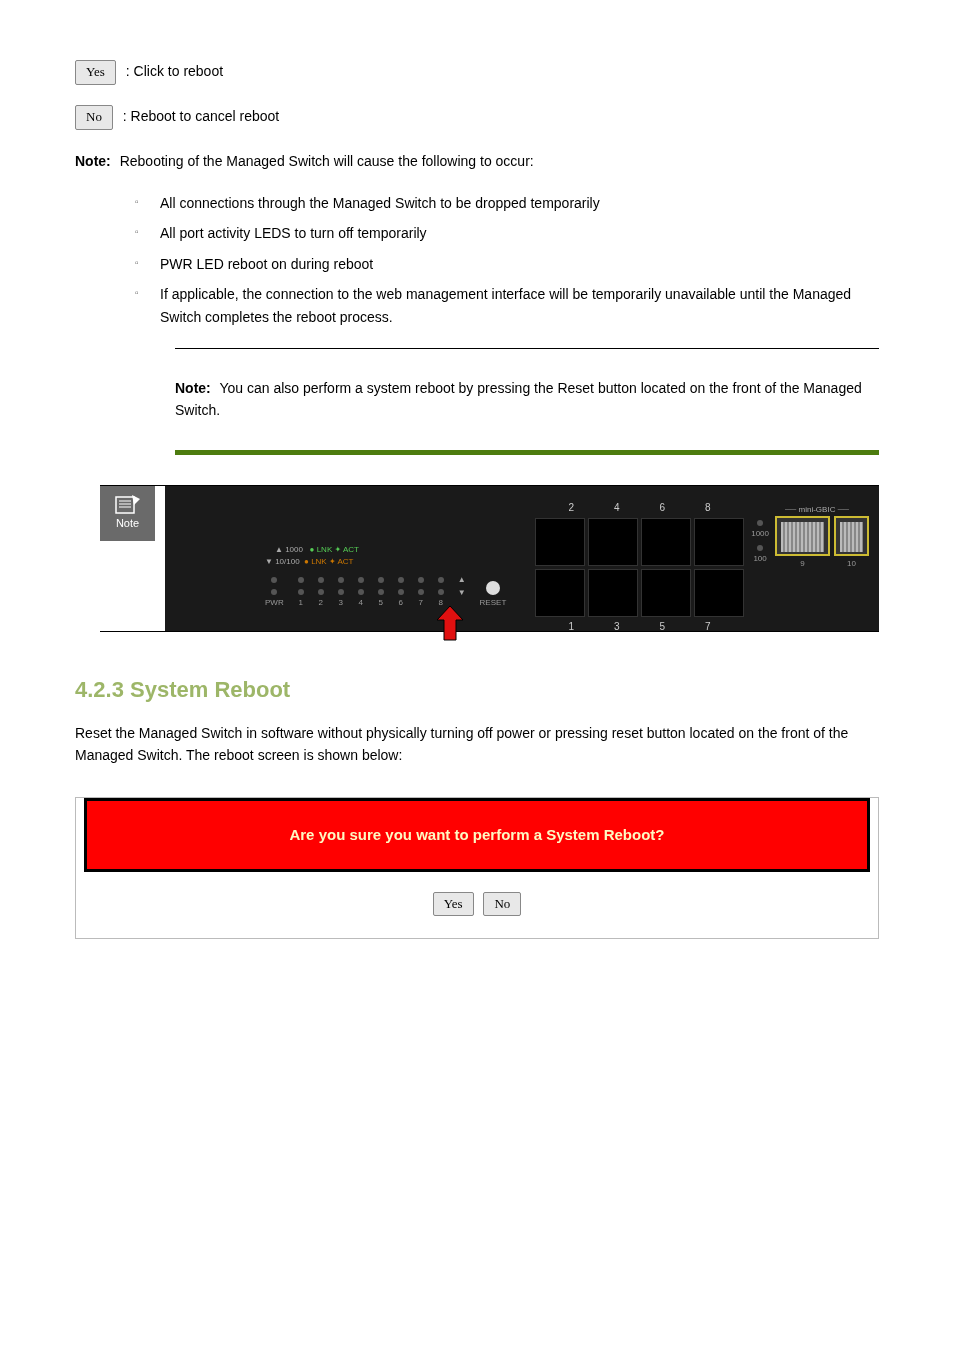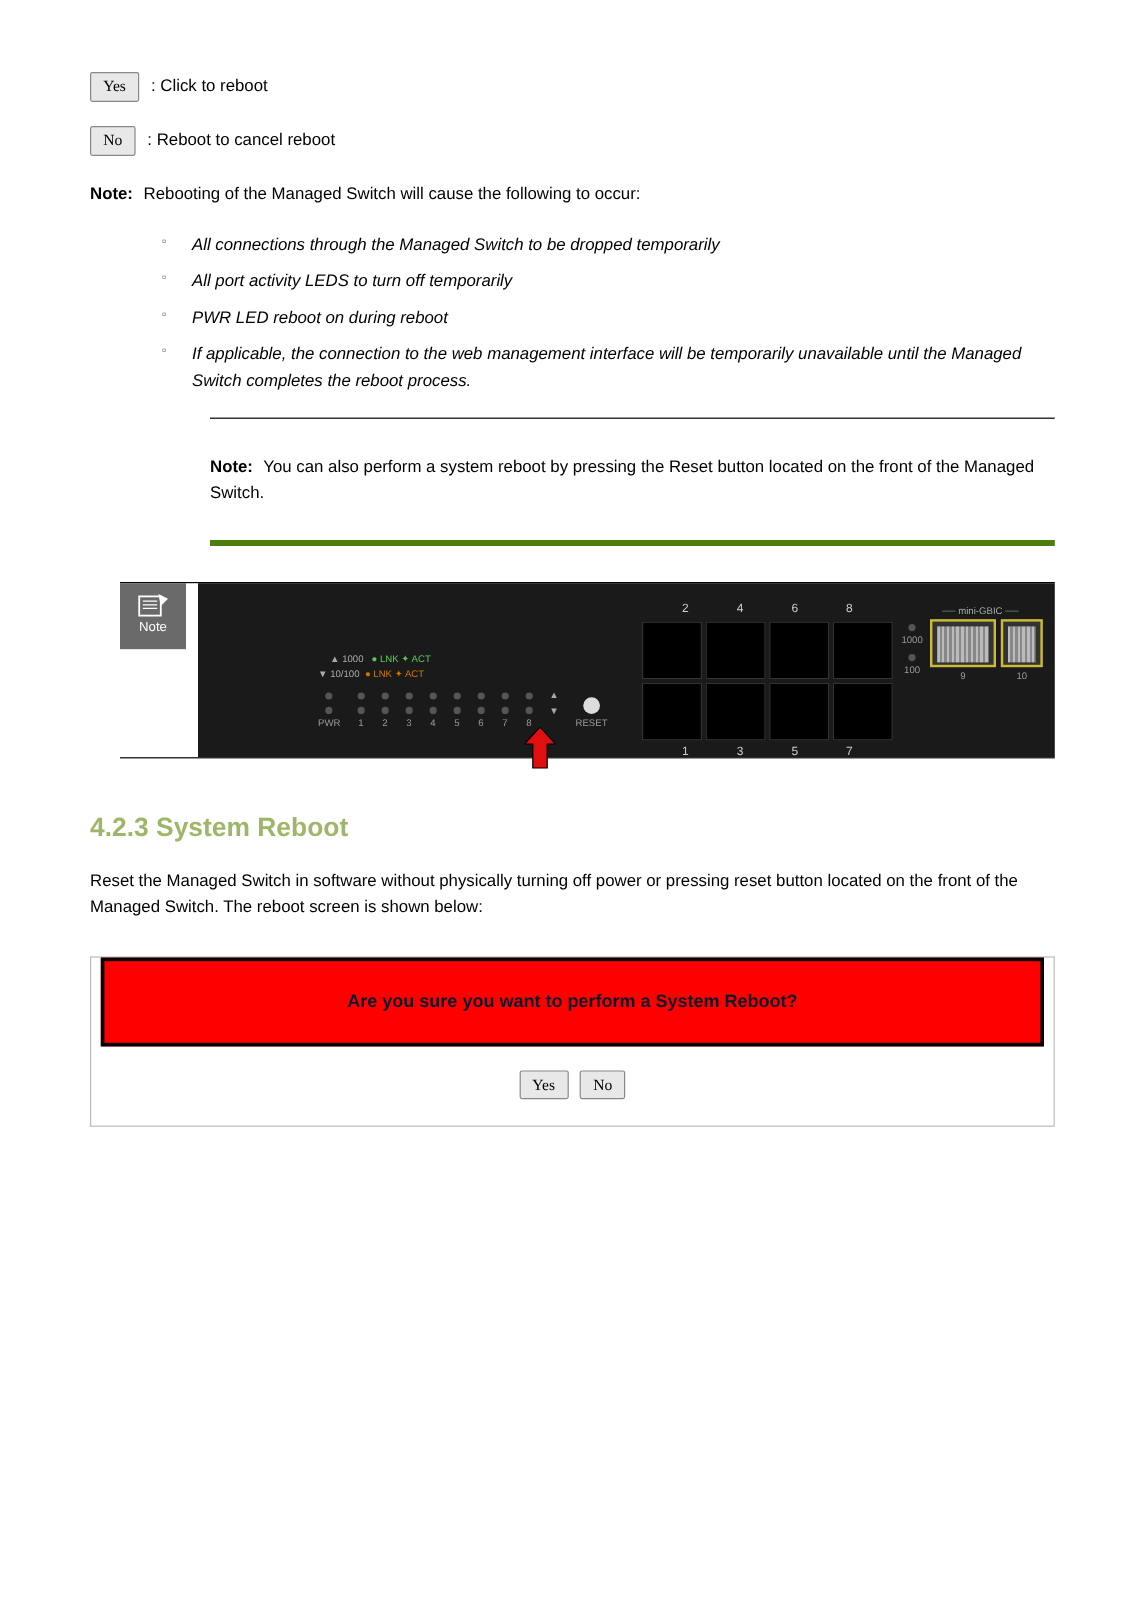--- a/index.html
+++ b/index.html
@@ -27,21 +27,20 @@
       font-family: serif;
       margin-right: 6px;
       vertical-align: middle;
     }
     .para {
       margin-bottom: 20px;
     }
     .bullet-list {
       margin-left: 60px;
       margin-bottom: 20px;
-      font-style: italic;
     }
     .bullet-item {
       position: relative;
       padding-left: 25px;
       margin-bottom: 8px;
     }
     .bullet-item::before {
       content: "▫";
       position: absolute;
       left: 0;
@@ -144,21 +143,21 @@
       font-size: 20px;
       padding: 16px 0;
       font-family: Arial, sans-serif;
     }
     .sr-warning {
       background: #ff0000;
       border: 3px solid #000;
       margin: 0 8px;
       padding: 22px 0;
       text-align: center;
-      color: #0f172a;
+      color: #fef9c3;
       font-weight: bold;
       font-size: 15px;
       font-family: Arial, sans-serif;
     }
     .sr-buttons {
       padding: 20px 0 22px 0;
       text-align: center;
     }
     .sr-btn {
       display: inline-block;

